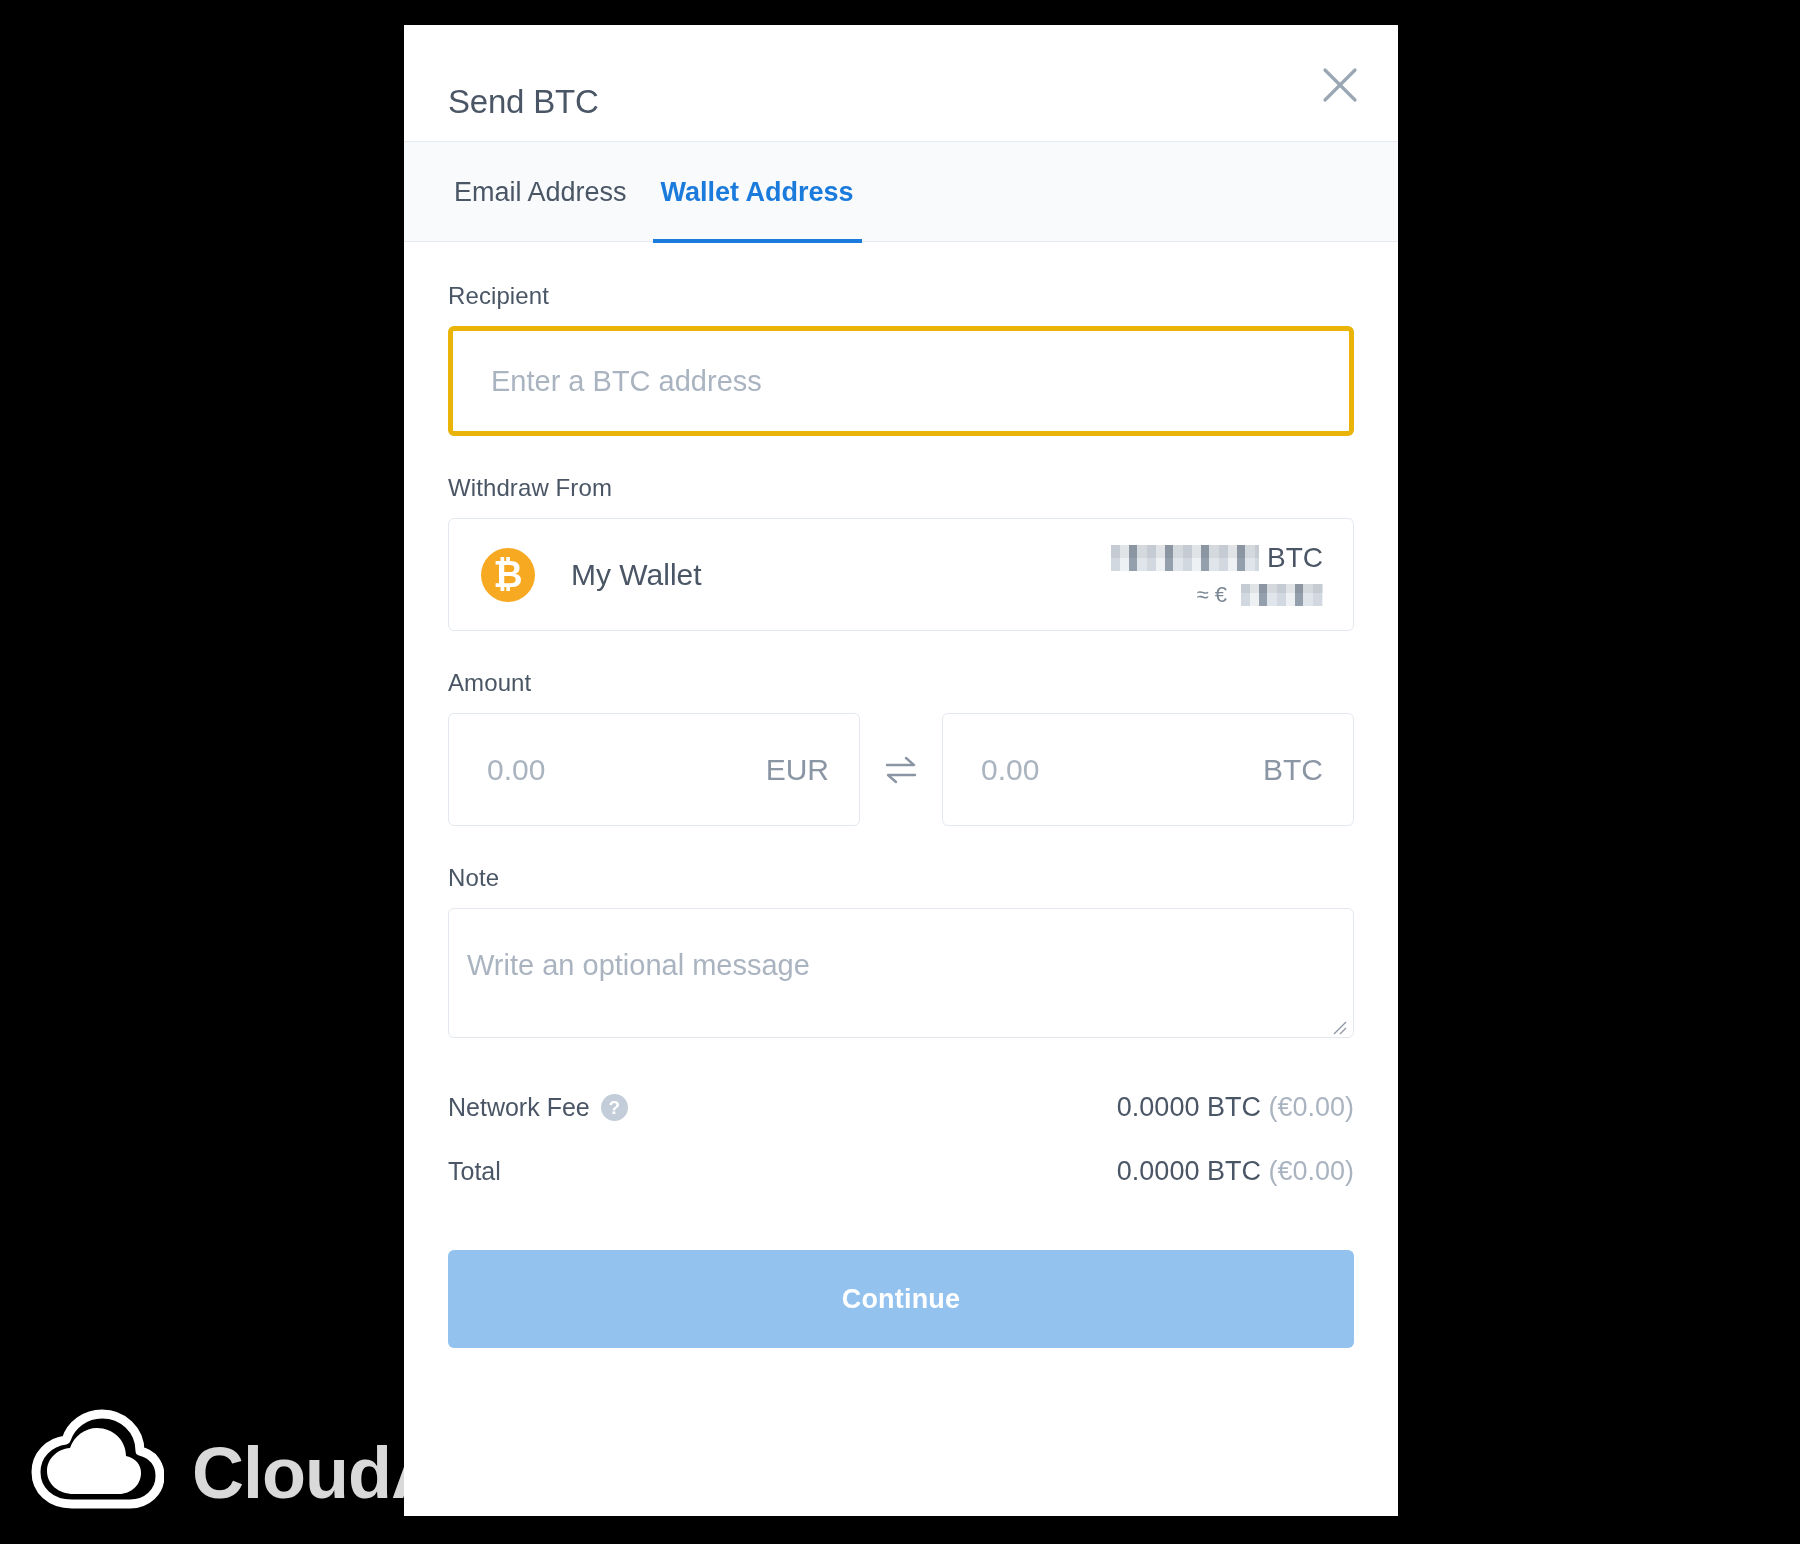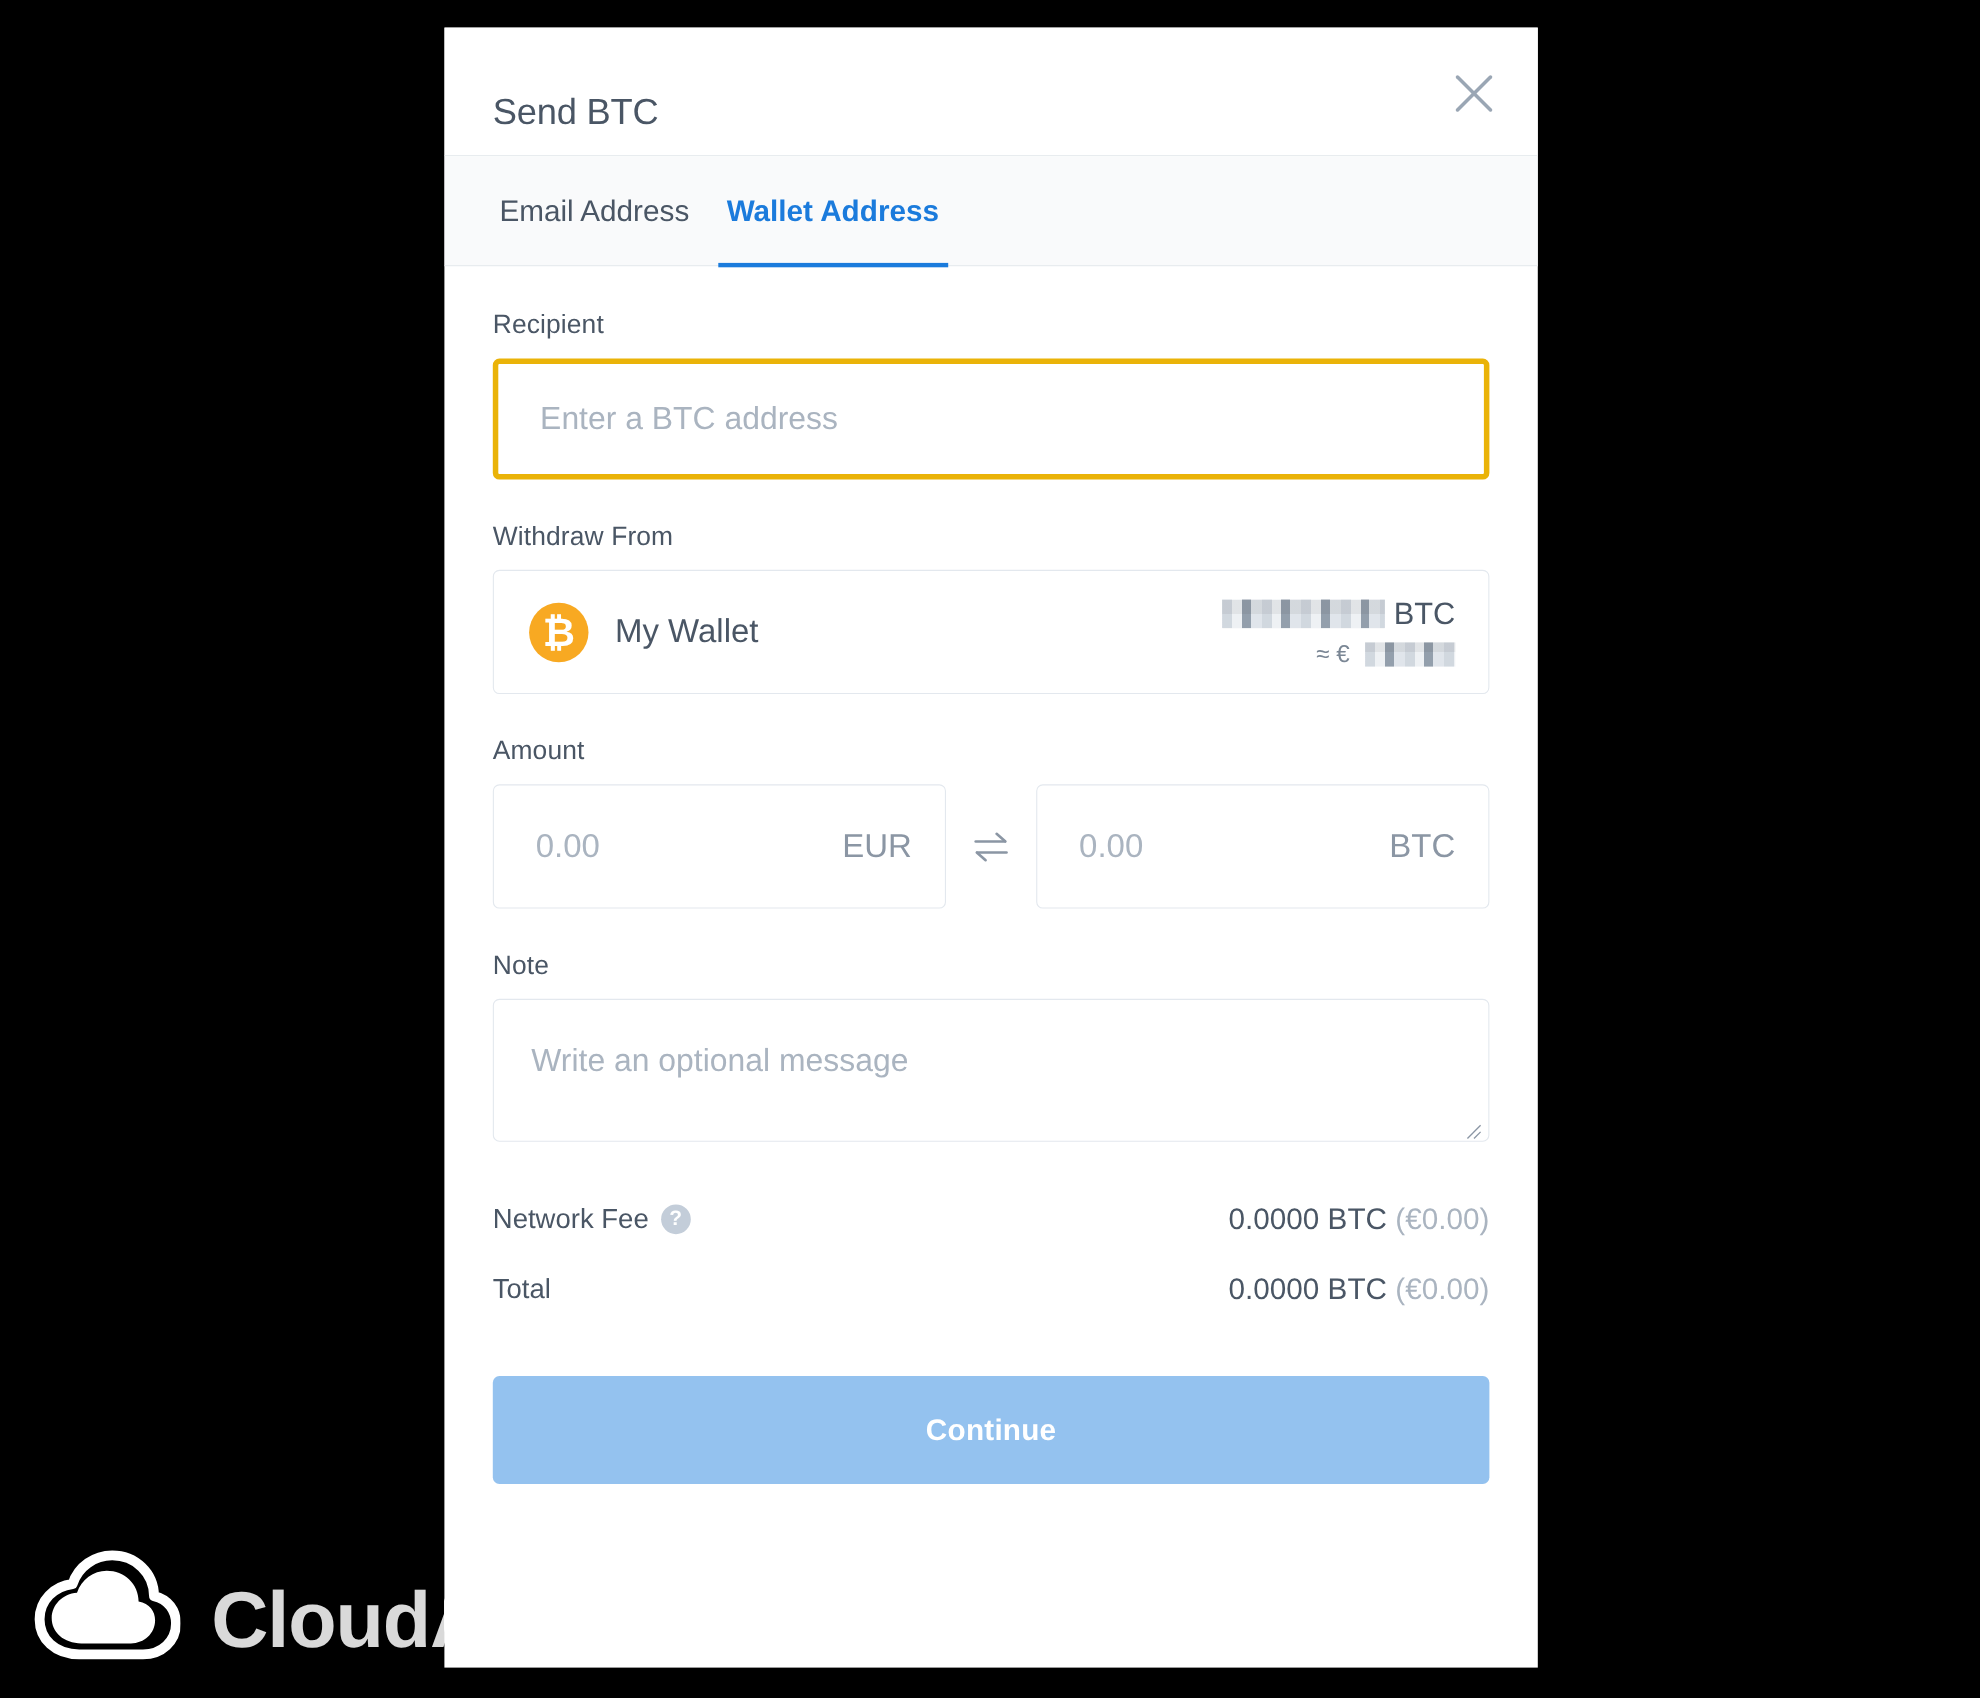--- a/index.html
+++ b/index.html
@@ -145,21 +145,21 @@
     flex: 0 0 auto;
   }
   .coin-icon span {
     color: #ffffff;
     font-size: 36px;
     font-weight: bold;
     line-height: 1;
     font-family: "Liberation Sans", sans-serif;
   }
   .wallet-name {
-    margin-left: 24px;
+    margin-left: 36px;
     font-size: 30px;
     color: #4a5665;
     flex: 1 1 auto;
   }
   .wallet-balance {
     text-align: right;
     flex: 0 0 auto;
     padding-right: 6px;
   }
   .bal-line1 {
@@ -235,21 +235,21 @@
     cursor: pointer;
   }
 
   
   .note-wrap { position: relative; }
   .note-area {
     width: 100%;
     height: 130px;
     border: 1px solid #e3e8ee;
     border-radius: 6px;
-    padding: 40px 34px;
+    padding: 40px 18px;
     font-size: 29px;
     color: #4a5665;
     font-family: "Liberation Sans", sans-serif;
     resize: none;
     outline: none;
     background: #ffffff;
   }
   .note-area::placeholder { color: #aab4c0; }
   .resize-grip {
     position: absolute;

